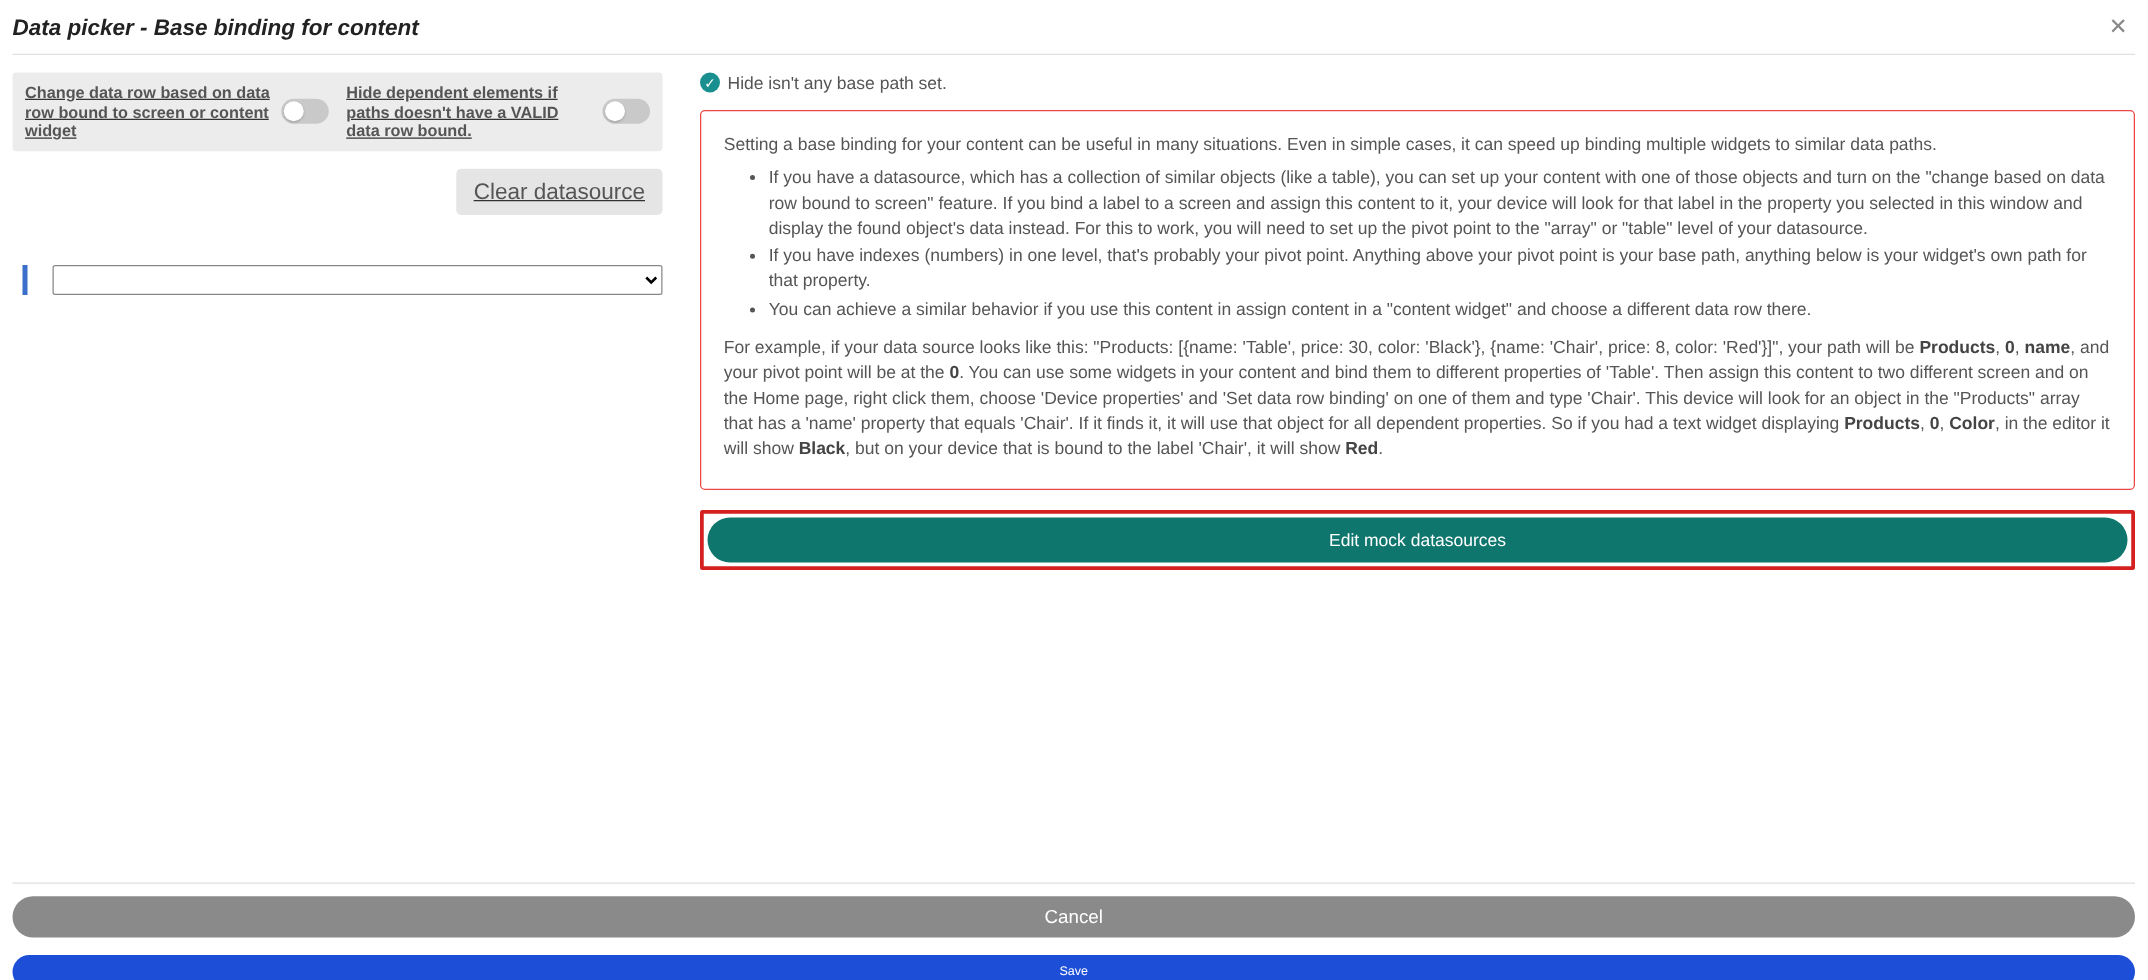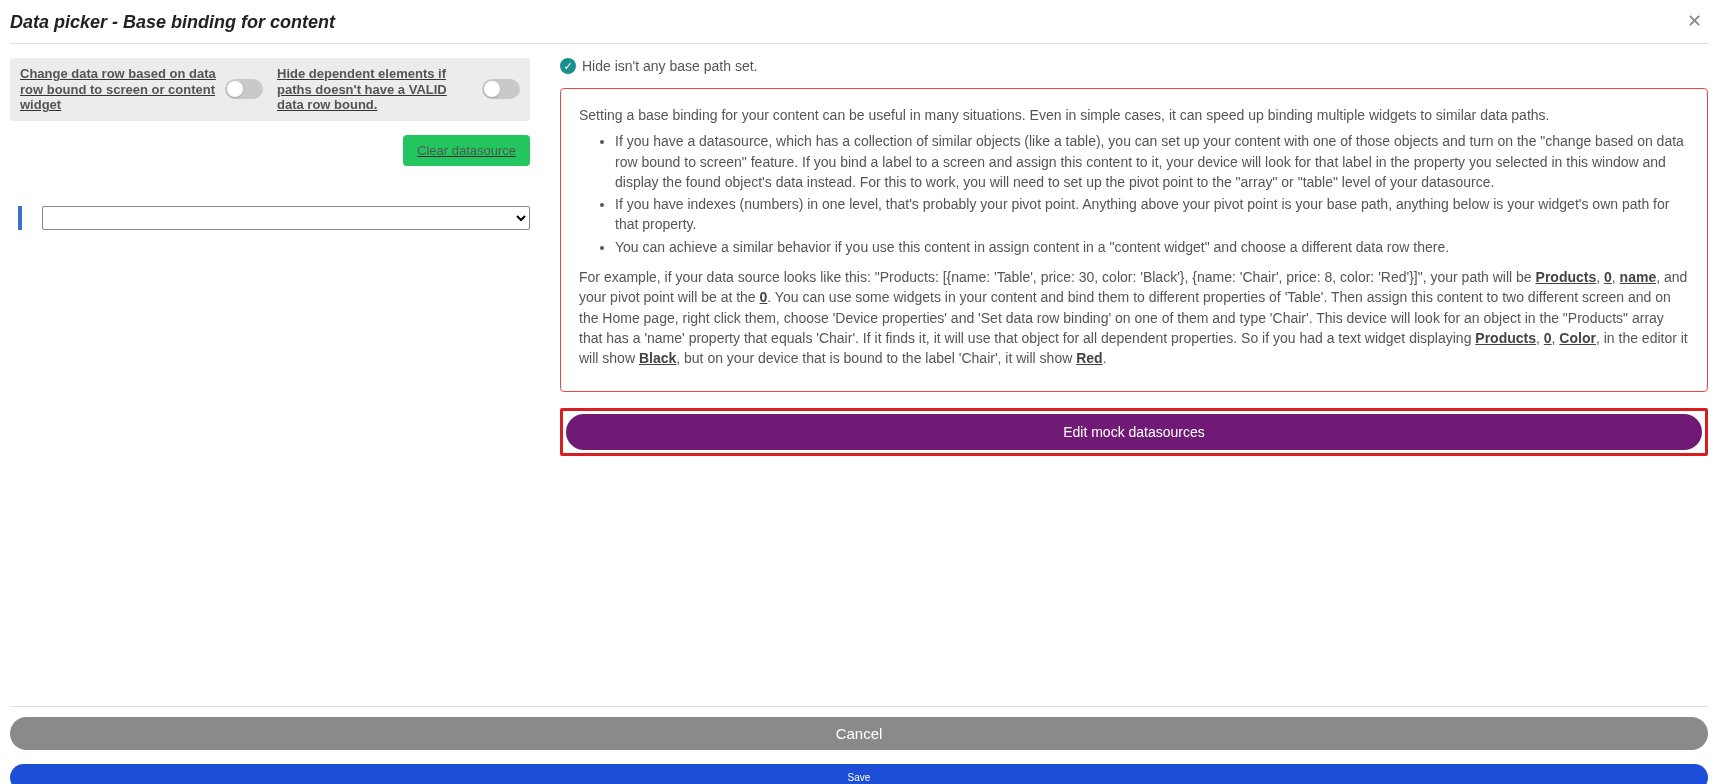--- a/index.html
+++ b/index.html
@@ -86,25 +86,25 @@
     background: #fff;
     border-radius: 50%;
     box-shadow: 0 1px 2px rgba(0,0,0,0.2);
   }
   .clear-row {
     display: flex;
     justify-content: flex-end;
     margin-top: 14px;
   }
   .clear-btn {
-    background: #22c55e;
+    background: #e5e5e5;
     border: none;
     padding: 8px 14px;
     border-radius: 4px;
-    font-size: 13px;
+    font-size: 18px;
     color: #555;
     cursor: pointer;
   }
   .select-row {
     display: flex;
     align-items: center;
     gap: 20px;
     margin-top: 40px;
     padding-left: 8px;
   }
@@ -144,24 +144,24 @@
     border: 1px solid #ef4444;
     border-radius: 4px;
     padding: 16px 18px;
     color: #555;
     font-size: 14px;
     line-height: 1.45;
   }
   .info-box p { margin: 0 0 6px 0; }
   .info-box ul { margin: 6px 0 10px 0; padding-left: 36px; }
   .info-box li { margin-bottom: 2px; }
-  .info-box b { color: #444; text-decoration: underline; }
+  .info-box b { color: #444; }
   .primary-wide {
     width: 100%;
-    background: #701a75;
+    background: #0f766e;
     color: #fff;
     border: none;
     padding: 10px 0;
     border-radius: 18px;
     font-size: 14px;
     cursor: pointer;
     margin-top: 14px;
   }
   .highlight-frame {
     border: 3px solid #d42020;

